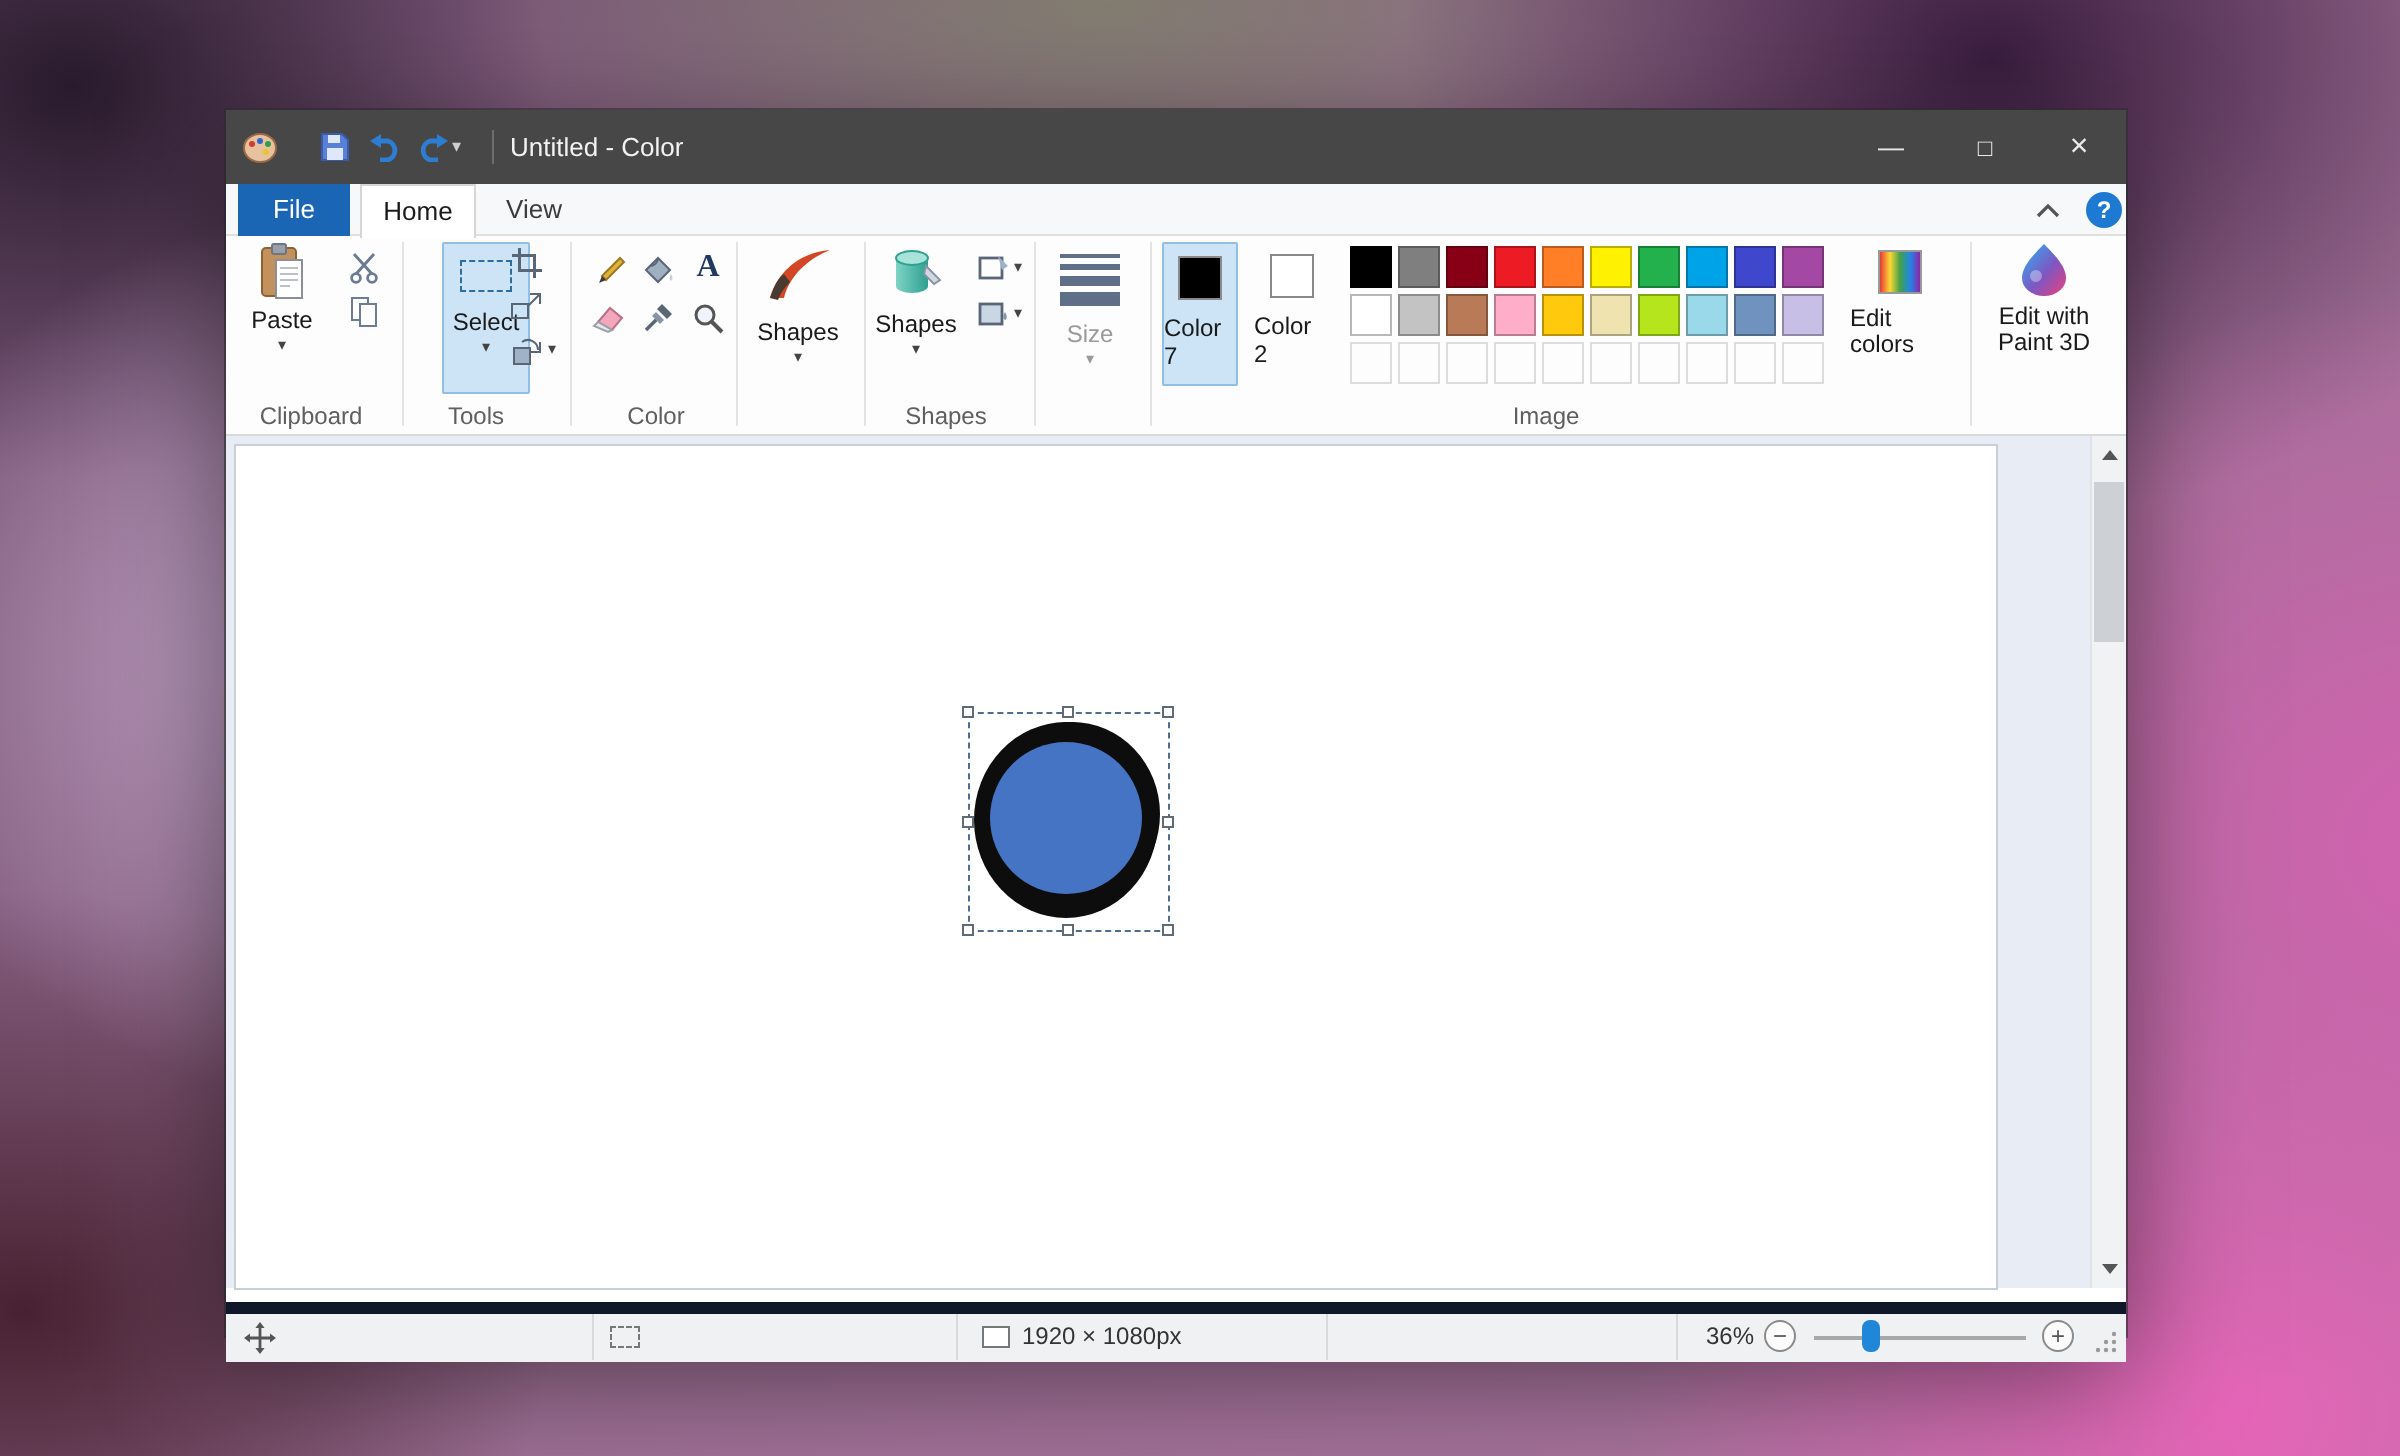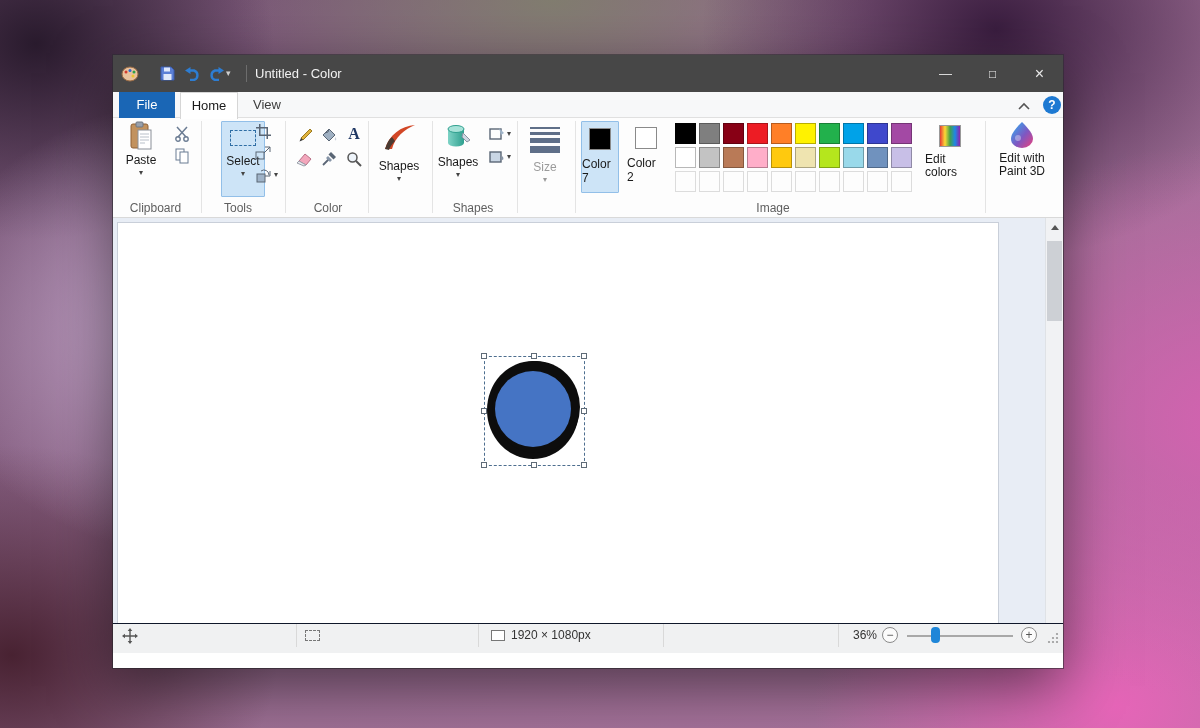--- a/index.html
+++ b/index.html
@@ -62,21 +62,21 @@
   .canvas-area{position:absolute;left:0;top:163px;width:950px;height:426px;background:#e8edf5;}
   .canvas{position:absolute;left:5px;top:5px;width:880px;height:421px;background:#fff;box-shadow:0 0 0 1px #c9cfd9;}
   .selection{position:absolute;left:366px;top:133px;width:99px;height:108px;border:1px dashed #4d6e8f;box-sizing:content-box;}
   .handle{position:absolute;width:6px;height:6px;background:#fff;border:1px solid #5f6b77;box-sizing:border-box;}
   .scrollbar{position:absolute;left:932px;top:0;width:18px;height:426px;background:#f1f2f4;border-left:1px solid #dfe2e6;box-sizing:border-box;}
   .sb-arrow{position:absolute;left:0;width:17px;height:17px;display:flex;align-items:center;justify-content:center;}
   .tri-up{width:0;height:0;border-left:4px solid transparent;border-right:4px solid transparent;border-bottom:5px solid #555;}
   .tri-down{width:0;height:0;border-left:4px solid transparent;border-right:4px solid transparent;border-top:5px solid #555;}
   .sb-thumb{position:absolute;left:1px;top:23px;width:15px;height:80px;background:#cdd0d5;}
   
-  .statusbar{position:absolute;left:0;top:568px;width:950px;height:30px;background:#f0f1f2;border-top:1px solid #0f172a;box-sizing:border-box;font-size:12px;color:#333;}
+  .statusbar{position:absolute;left:0;top:596px;width:950px;height:30px;background:#f0f1f2;border-top:6px solid #0f172a;box-sizing:border-box;font-size:12px;color:#333;}
   .ssep{position:absolute;top:0;width:1px;height:23px;background:#d9d9d9;}
   .zoombtn{position:absolute;top:3px;width:16px;height:16px;border:1px solid #8a8a8a;border-radius:50%;text-align:center;line-height:14px;font-size:12px;color:#555;box-sizing:border-box;background:#fbfbfb;}
   .slider-track{position:absolute;left:794px;top:11px;width:106px;height:2px;background:#a8a8a8;}
   .slider-thumb{position:absolute;left:818px;top:3px;width:9px;height:16px;border-radius:4px;background:#1f86d8;}
 </style>
 </head>
 <body>
 
 <div class="window">
 

